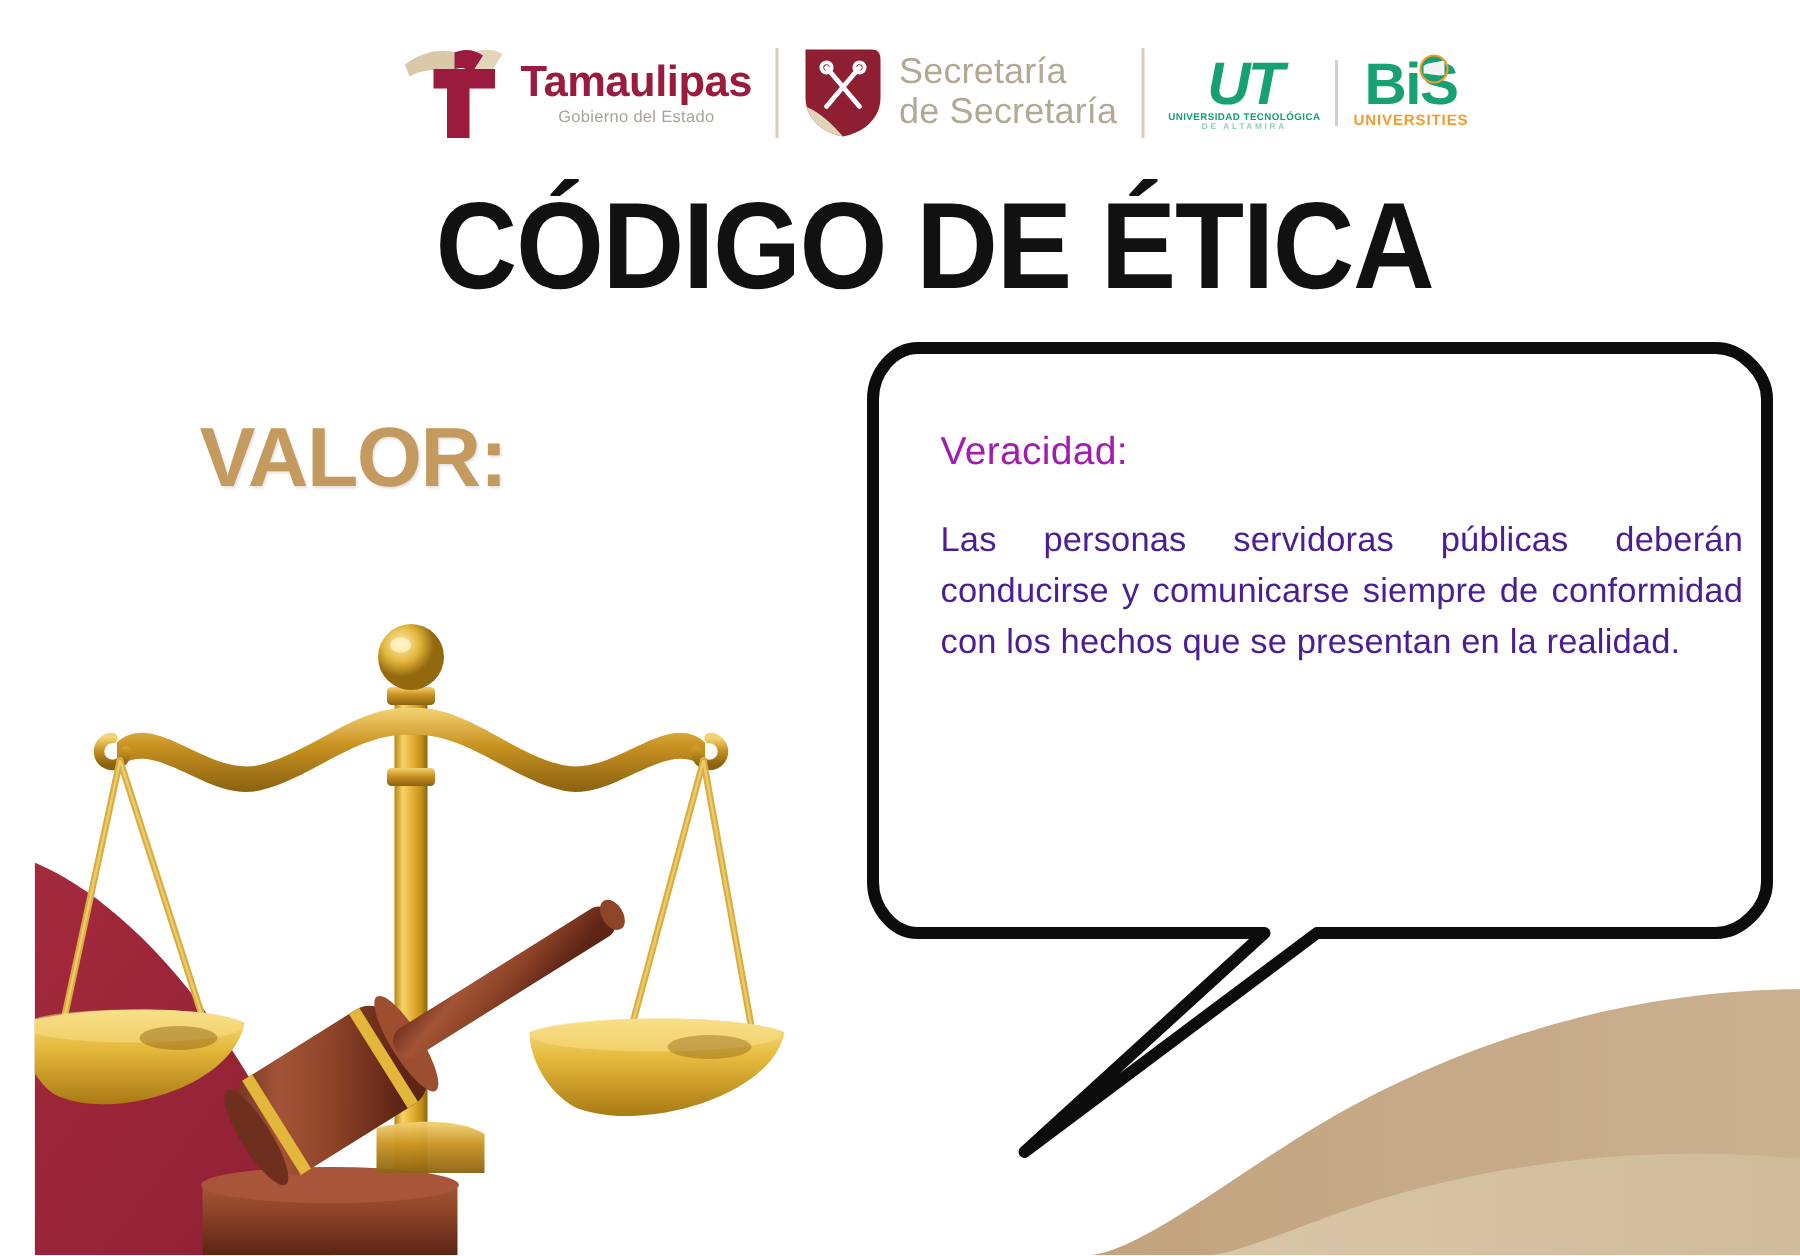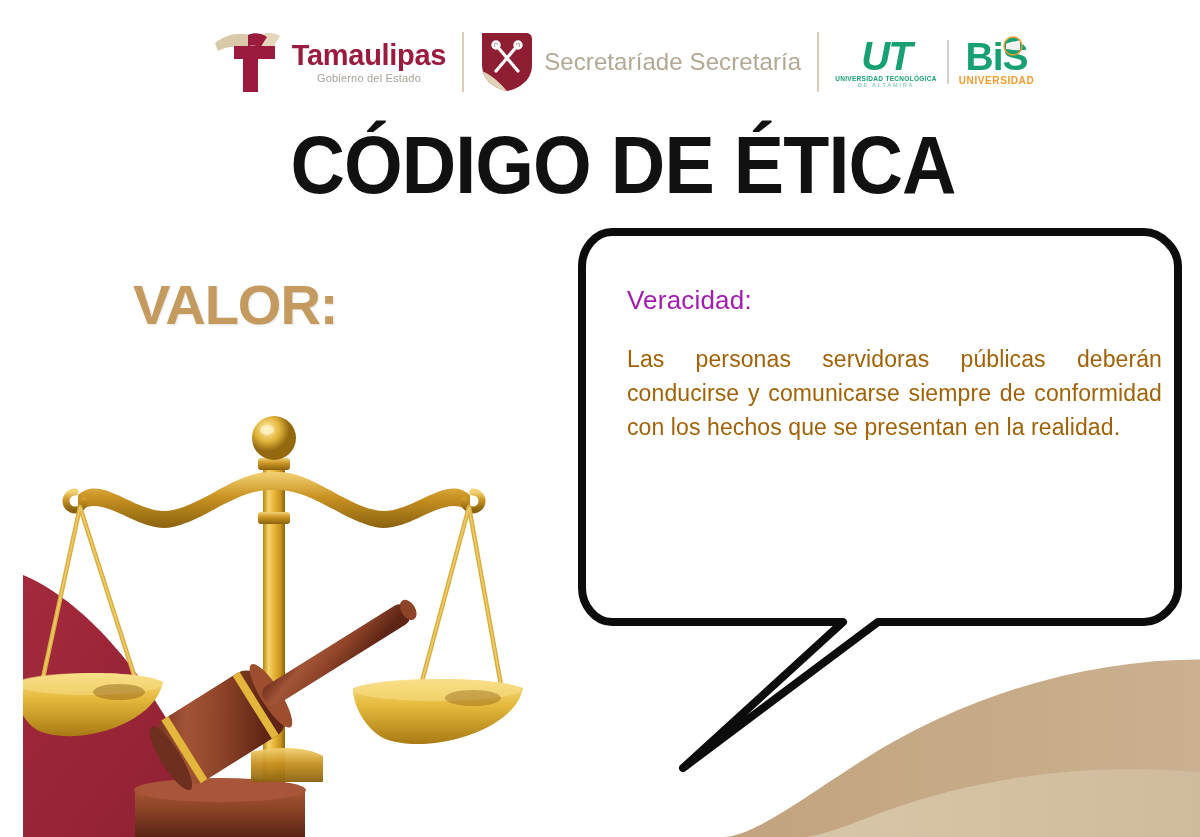--- a/index.html
+++ b/index.html
@@ -30,21 +30,21 @@
   .tam-text { display:flex; flex-direction:column; line-height:1; }
   .tam-name {
     font-size:29px; font-weight:bold; color:#9B1B3E; letter-spacing:-0.3px;
   }
   .tam-sub {
     font-size:11px; color:#a9a29a; letter-spacing:0.2px; margin-top:3px;text-align:center;
   }
 
   
   .sec-wrap { display:flex; align-items:center; gap:10px; }
-  .sec-text { display:flex; flex-direction:row; line-height:1.12; }
+  .sec-text { display:flex; flex-direction:column; line-height:1.12; }
   .sec-l1, .sec-l2 { font-size:24px; color:#b3a894; letter-spacing:0.1px; }
 
   
   .ut-wrap { display:flex; align-items:center; gap:10px;justify-content:space-between; }
   .ut-block { display:flex; flex-direction:column; align-items:center; }
   .ut-mark { font-size:40px; font-weight:bold; font-style:italic; color:#17A072; line-height:0.95; letter-spacing:-2px; }
   .ut-sub1 { font-size:6.5px; color:#17A072; font-weight:bold; letter-spacing:0.3px; white-space:nowrap; }
   .ut-sub2 { font-size:5.5px; color:#8fd0b8; font-weight:bold; letter-spacing:1.8px; white-space:nowrap; }
   .ut-vsep { width:2px; height:44px; background:#cfcfcf; }
   .bis-block { display:flex; flex-direction:column; align-items:center; position:relative; }
@@ -74,21 +74,21 @@
   
   .bubble-svg { position:absolute; left:555px; top:228px; width:620px; height:560px; }
   .bubble-content {
     position:absolute; left:604px; top:285px; width:535px;
   }
   .bubble-heading {
     font-size:26px; color:#a21caf; font-weight:normal; margin-bottom:26px;
     letter-spacing:0.2px;
   }
   .bubble-body {
-    font-size:23px; color:#a16207; line-height:1.48;
+    font-size:23px; color:#4c1d95; line-height:1.48;
     text-align:justify; text-align-last:left;
     letter-spacing:0.1px;
   }
 
   
   .scales-svg { position:absolute; left:0px; top:400px; width:520px; height:437px; }
 </style>
 </head>
 <body>
 
@@ -159,21 +159,21 @@
         <span class="ut-sub2">DE ALTAMIRA</span>
       </div>
       <div class="ut-vsep"></div>
       <div class="bis-block">
         <span class="bis-mark">BiS</span>
         <svg style="position:absolute;left:44px;top:-2px" width="20" height="20" viewBox="0 0 20 20">
           <circle cx="10" cy="10" r="9" fill="#17A072"></circle>
           <path d="M3,8 C7,5 12,6 17,4 L17,14 C12,15 7,13 3,13 Z" fill="#F2F2F2"></path>
           <circle cx="10" cy="10" r="9" fill="none" stroke="#F29B2E" stroke-width="1.4"></circle>
         </svg>
-        <span class="bis-sub">UNIVERSIDAD</span>
+        <span class="bis-sub">UNIVERSITIES</span>
       </div>
     </div>
 
   </div>
 
   <div class="main-title">CÓDIGO DE ÉTICA</div>
 
   <div class="valor-label">VALOR:</div>
 
   <svg class="bubble-svg" viewBox="0 0 620 560">

